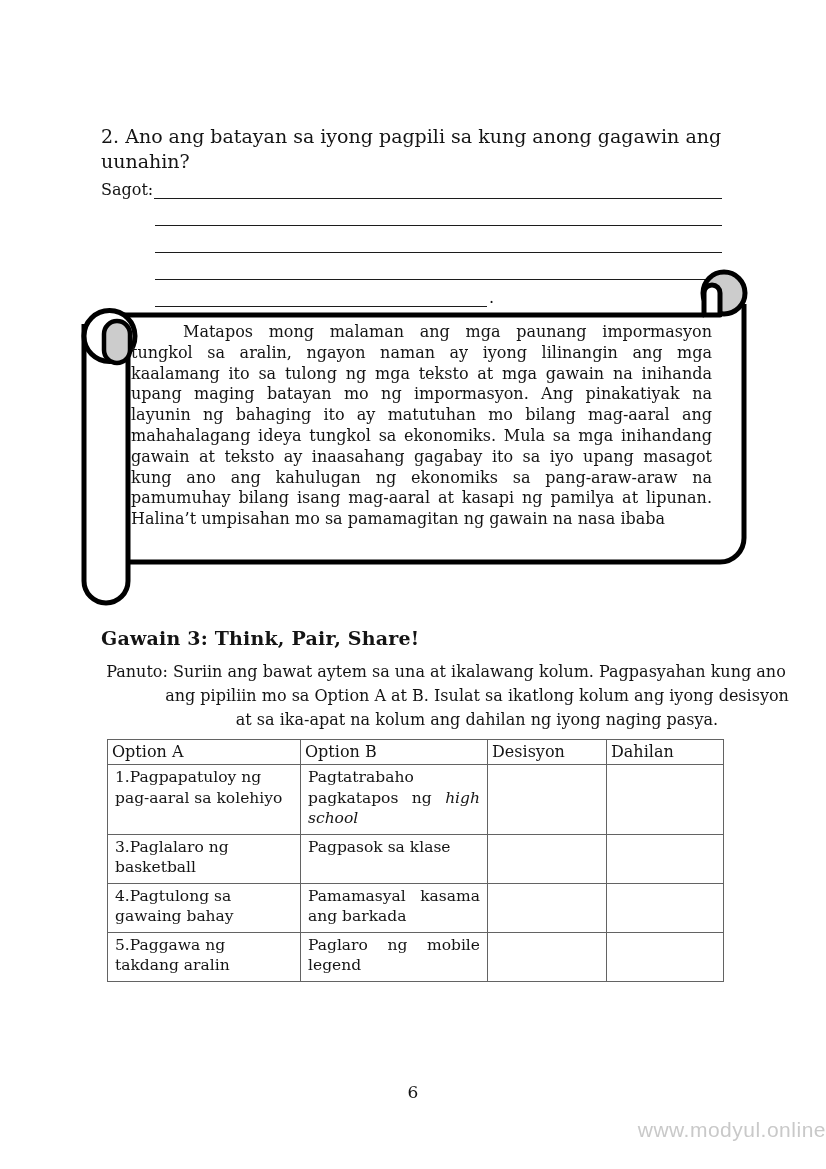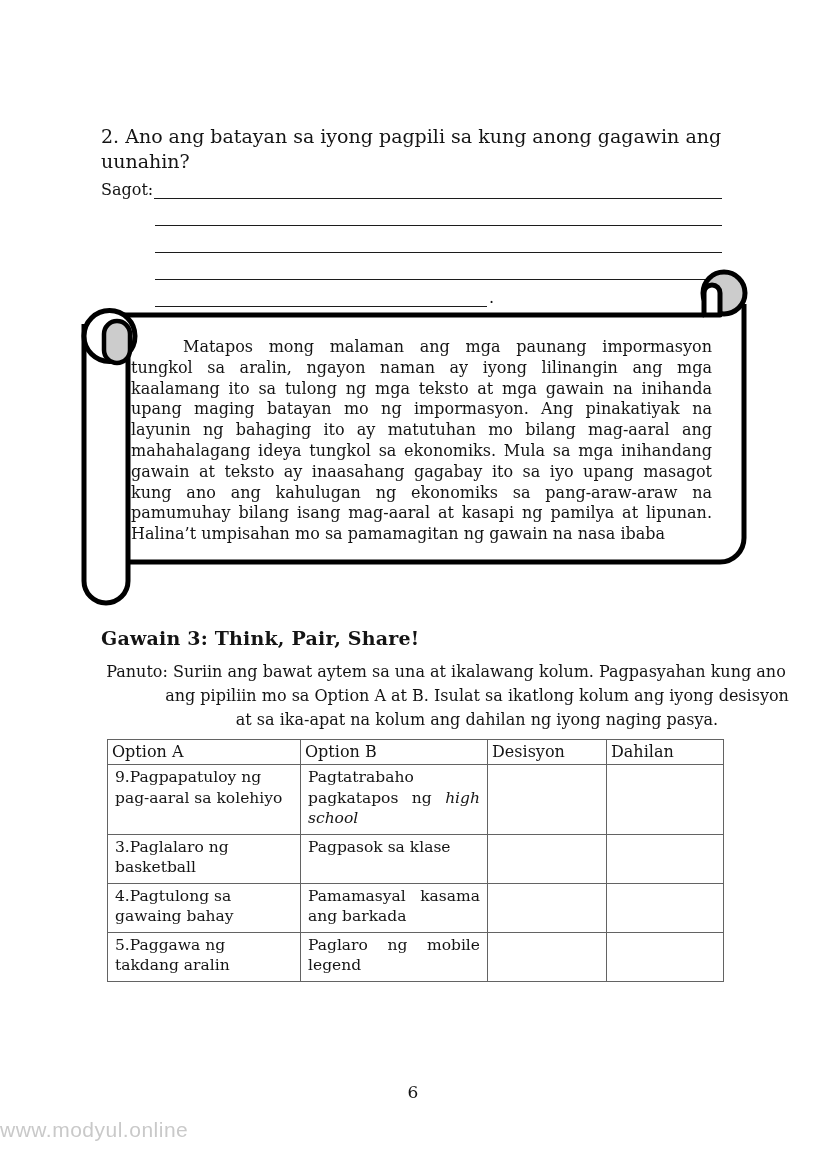--- a/index.html
+++ b/index.html
@@ -21,21 +21,21 @@
   .ans-label { font-size:16px; padding-right:1px; line-height:1.1; }
   .rule { flex:1 1 auto; border-bottom:1.4px solid #1c1c1c; height:1px; }
   .rule.fixed { flex:0 0 332px; }
   .period { font-size:16px; line-height:1.1; margin-left:2px; }
 
   
   .scroll { position:absolute; left:72px; top:262px; width:680px; height:352px; }
   .scroll svg { position:absolute; left:0; top:0; }
   .scroll-text {
     position:absolute; left:59px; top:60px; width:581px;
-    font-size:16px; line-height:20.8px; text-align:justify; text-indent:52px;margin-top:15px;
+    font-size:16px; line-height:20.8px; text-align:justify; text-indent:52px;
   }
 
   
   .activity-title {
     position:absolute; left:101px; top:627px;
     font-size:19px; font-weight:bold; letter-spacing:0.2px;
   }
   .panuto {
     position:absolute; left:101px; top:660px; width:628px;
     font-size:16px; line-height:24px; padding-left:62px; text-indent:-62px;text-align:center;
@@ -55,21 +55,21 @@
     padding:2px 7px 5px 7px; line-height:20.5px;
   }
   .options-table td.col-b { text-align:justify;margin-top:16px; }
 
   
   .page-number {
     position:absolute; left:0; top:1082px; width:826px;
     text-align:center; font-size:17px;
   }
   .watermark {
-    position:absolute; left:0; top:1118px; width:826px; text-align:left;
+    position:absolute; left:0; top:1118px; width:826px; text-align:right;
     font-family:"Liberation Sans", sans-serif; font-size:21px;
     color:#c9c9c9; letter-spacing:0.5px;
   }
 </style>
 </head>
 <body>
 
 <div class="question">2. Ano ang batayan sa iyong pagpili sa kung anong gagawin ang uunahin?</div>
 
 <div class="answers">
@@ -128,21 +128,21 @@
   <thead>
     <tr>
         <th>Option A</th>
         <th>Option B</th>
         <th>Desisyon</th>
         <th>Dahilan</th>
       </tr>
   </thead>
   <tbody>
       <tr>
-        <td class="col-a">9.Pagpapatuloy ng pag-aaral sa kolehiyo</td>
+        <td class="col-a">1.Pagpapatuloy ng pag-aaral sa kolehiyo</td>
         <td class="col-b"><span>Pagtatrabaho pagkatapos ng </span><i>high school</i></td>
         <td></td>
         <td></td>
       </tr>
       <tr>
         <td class="col-a">3.Paglalaro ng basketball</td>
         <td class="col-b"><span>Pagpasok sa klase</span></td>
         <td></td>
         <td></td>
       </tr>

